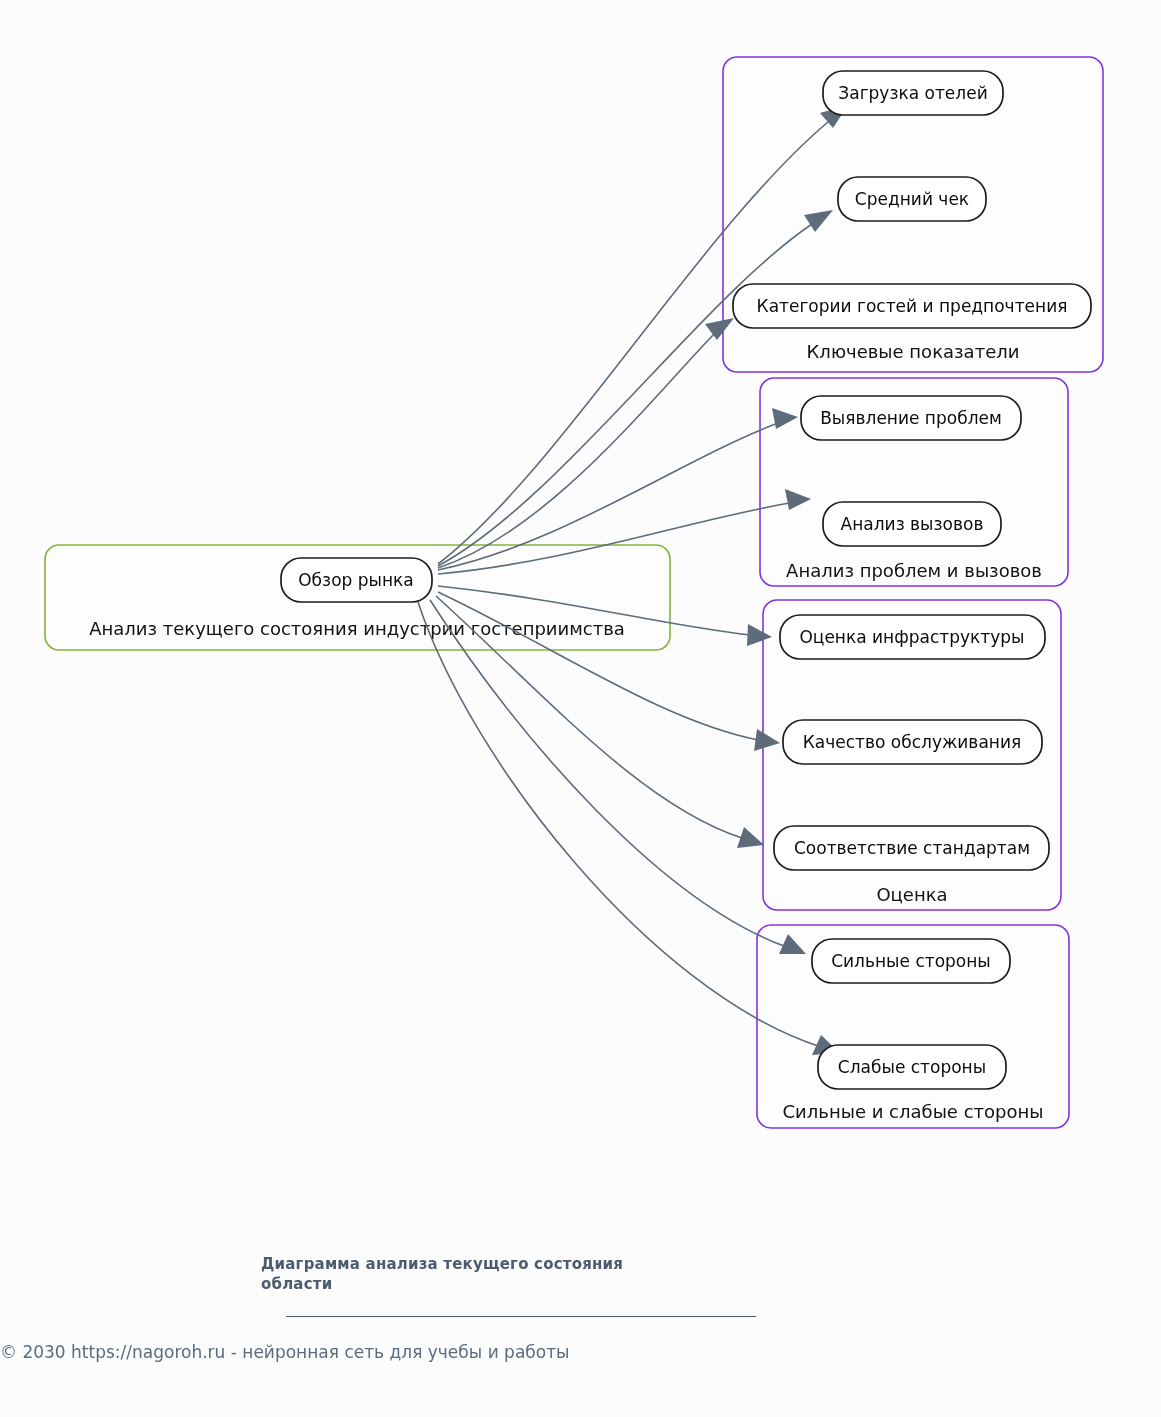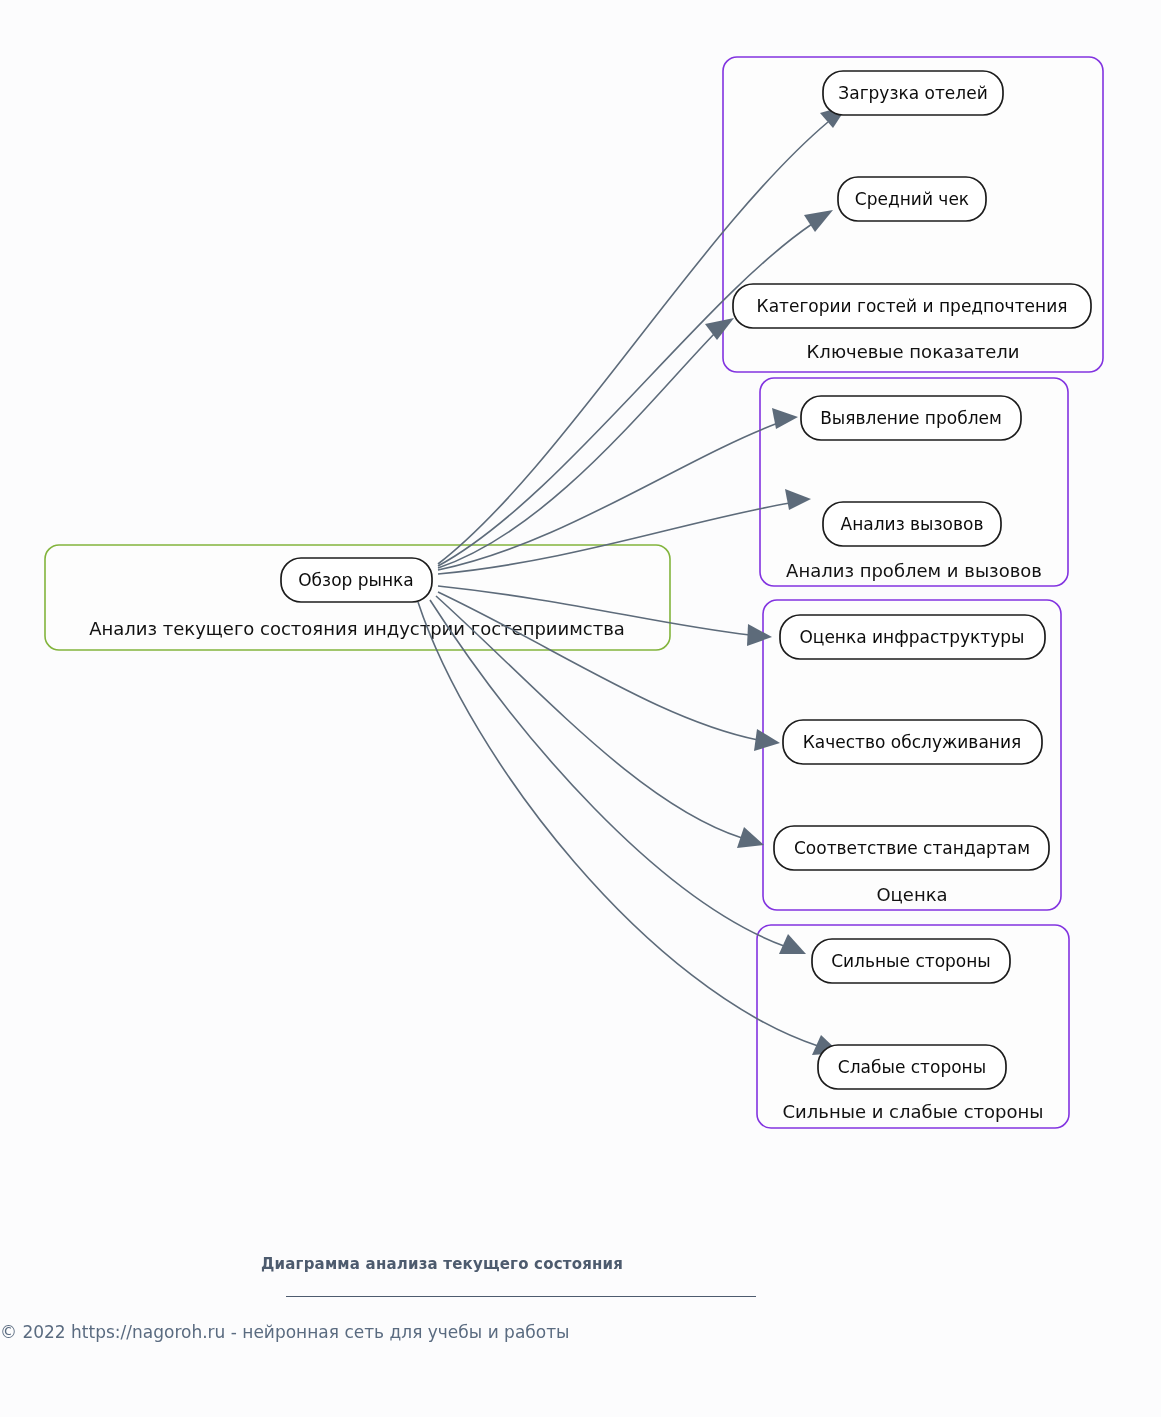--- a/index.html
+++ b/index.html
@@ -233,18 +233,19 @@
     <g>
       <rect class="node-rect" x="818" y="1045" rx="20" ry="20" width="188" height="44"></rect>
       <text class="node-label" x="912" y="1068">Слабые стороны</text>
     </g>
 
   </svg>
 
   <div class="footer">
     <div class="footer-title">
       <div>Диаграмма анализа текущего состояния</div>
+      <div>области</div>
     </div>
     <div class="footer-rule"></div>
-    <div class="footer-copy">© 2022 https://nagoroh.ru - нейронная сеть для учебы и работы</div>
+    <div class="footer-copy">© 2030 https://nagoroh.ru - нейронная сеть для учебы и работы</div>
   </div>
 
 </div>
 
 </body></html>

